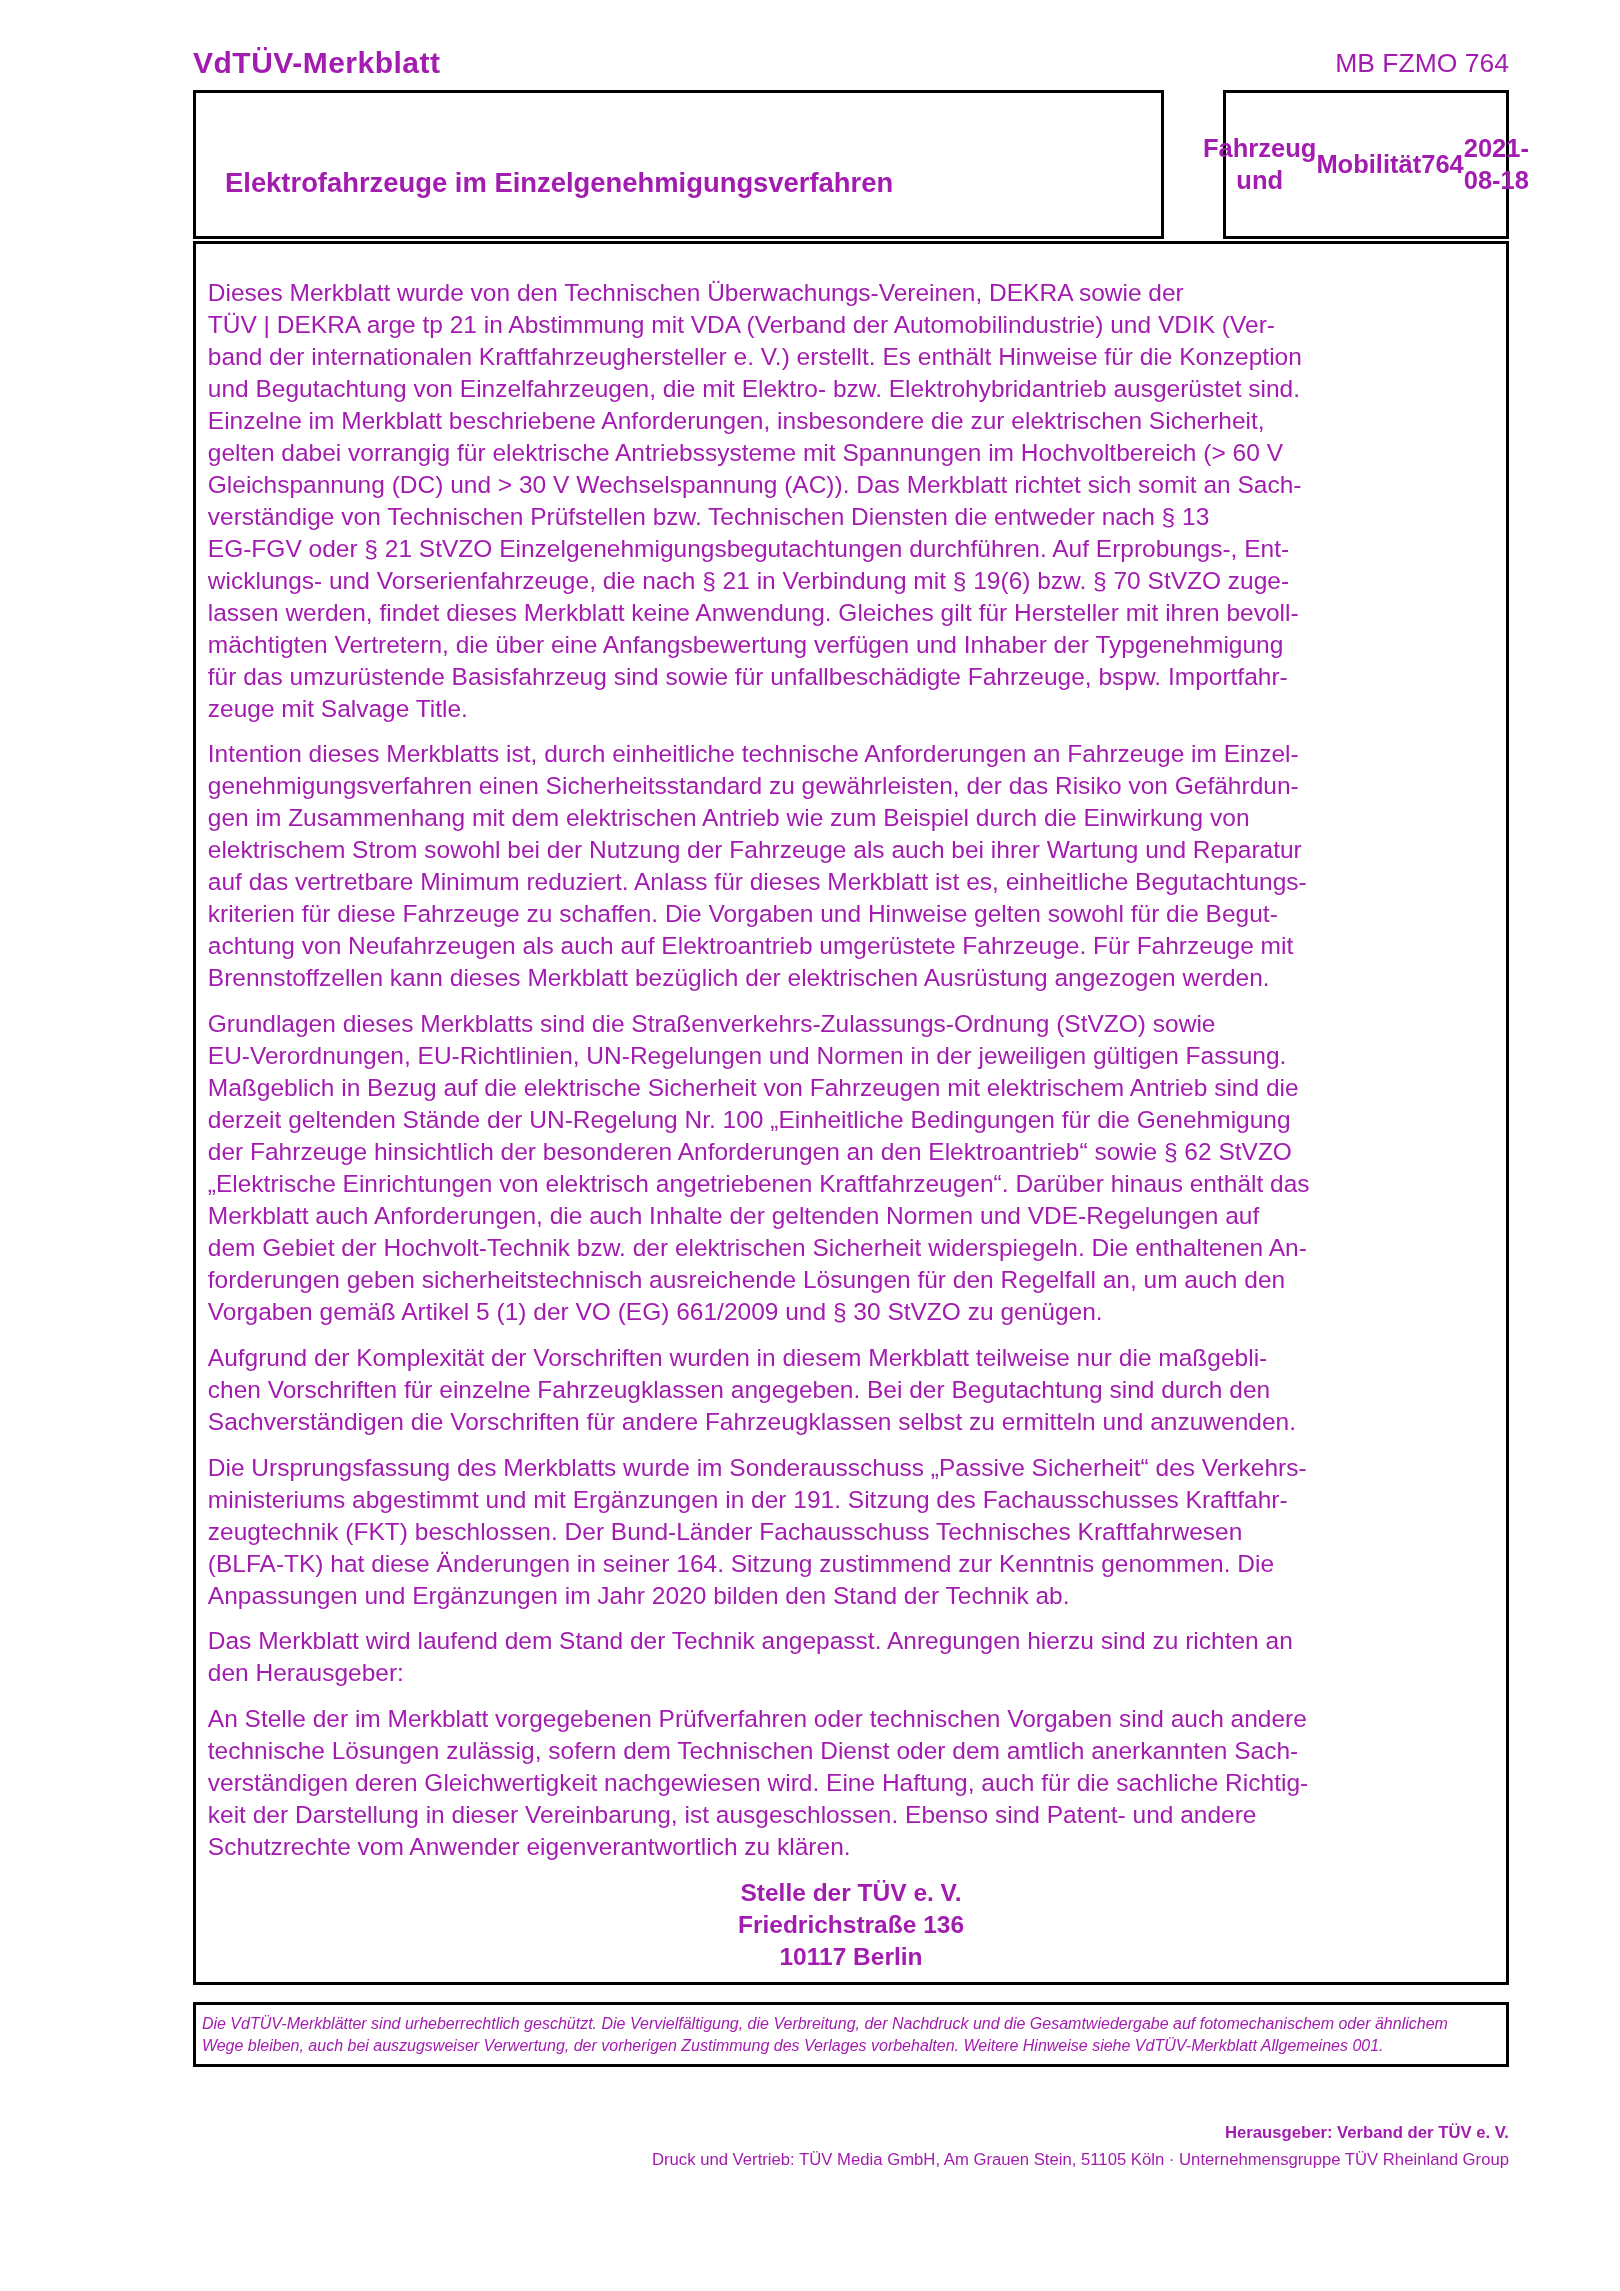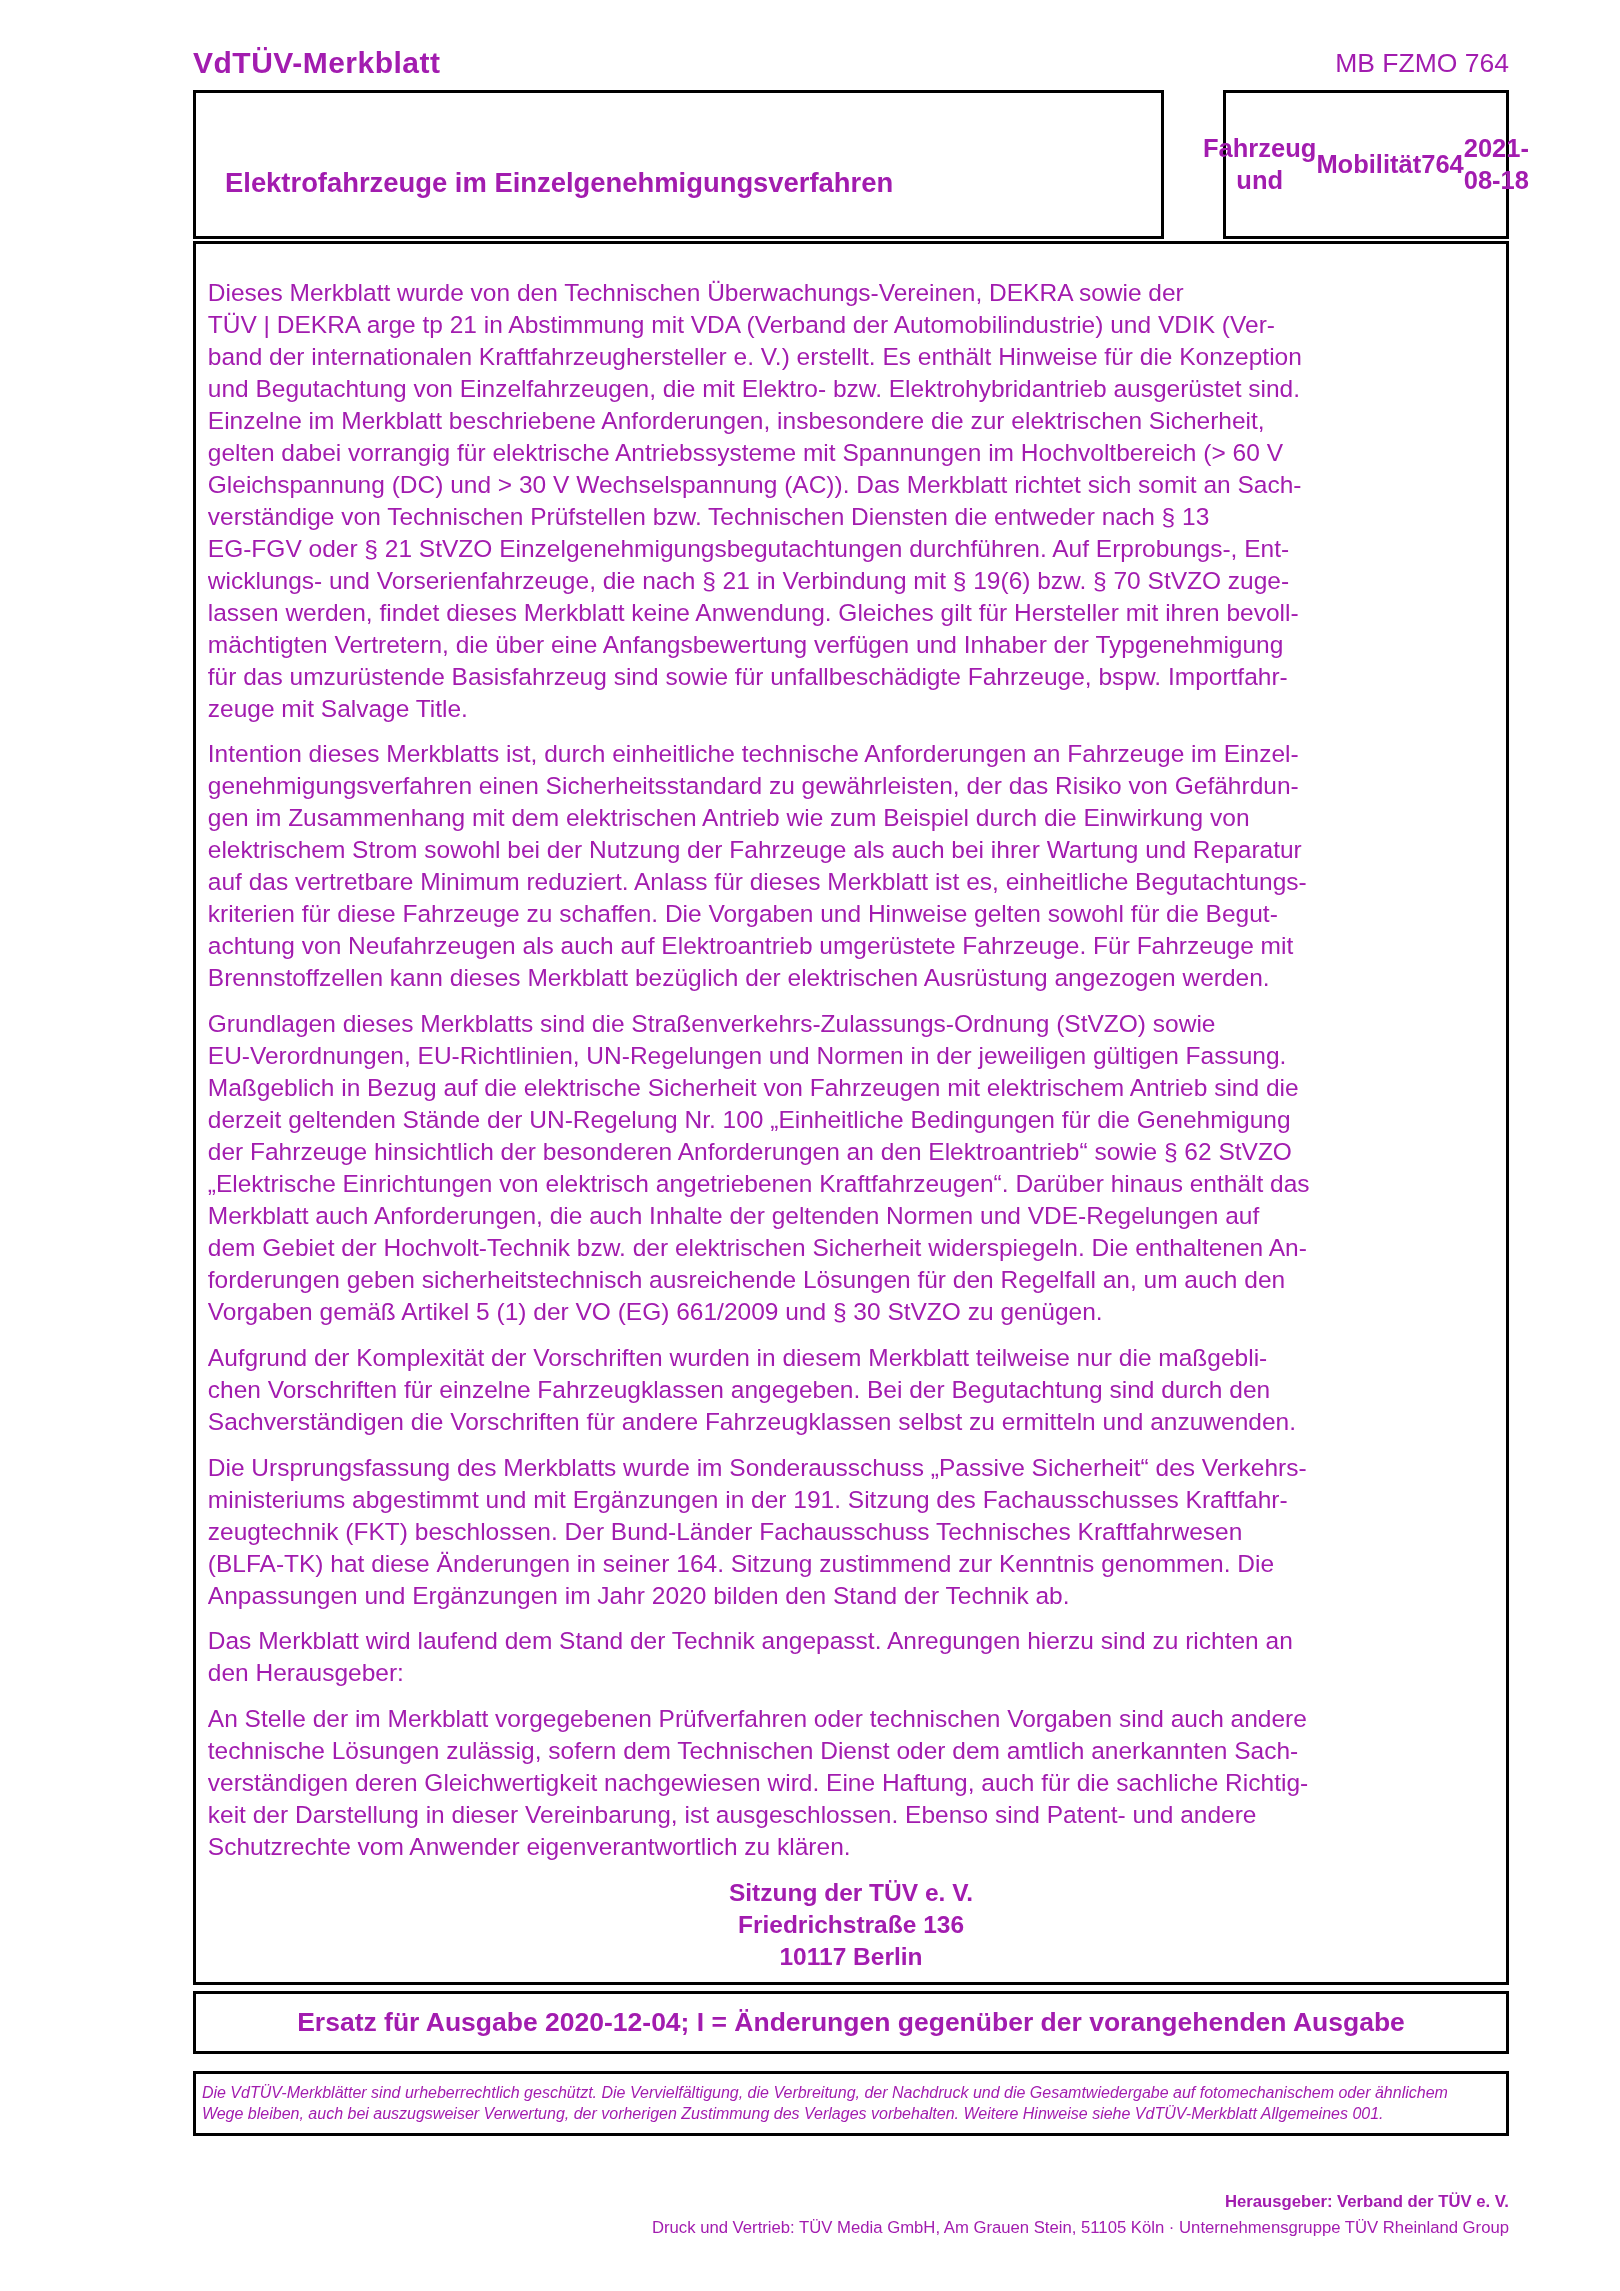--- a/index.html
+++ b/index.html
@@ -202,29 +202,26 @@
 (BLFA-TK) hat diese Änderungen in seiner 164. Sitzung zustimmend zur Kenntnis genommen. Die
 Anpassungen und Ergänzungen im Jahr 2020 bilden den Stand der Technik ab.</p>
     <p class="para">Das Merkblatt wird laufend dem Stand der Technik angepasst. Anregungen hierzu sind zu richten an
 den Herausgeber:</p>
     <p class="para">An Stelle der im Merkblatt vorgegebenen Prüfverfahren oder technischen Vorgaben sind auch andere
 technische Lösungen zulässig, sofern dem Technischen Dienst oder dem amtlich anerkannten Sach-
 verständigen deren Gleichwertigkeit nachgewiesen wird. Eine Haftung, auch für die sachliche Richtig-
 keit der Darstellung in dieser Vereinbarung, ist ausgeschlossen. Ebenso sind Patent- und andere
 Schutzrechte vom Anwender eigenverantwortlich zu klären.</p>
     <div class="address-block">
-      <div>Sitzung der TÜV e. V.</div>
+      <div>Stelle der TÜV e. V.</div>
       <div>Friedrichstraße 136</div>
       <div>10117 Berlin</div>
     </div>
   </div>
 
-  <div class="ersatz-box">
-    <div class="ersatz-text">Ersatz für Ausgabe 2020-12-04; I = Änderungen gegenüber der vorangehenden Ausgabe</div>
-  </div>
 
   <div class="copyright-box">
     <div class="copyright-text">Die VdTÜV-Merkblätter sind urheberrechtlich geschützt. Die Vervielfältigung, die Verbreitung, der Nachdruck und die Gesamtwiedergabe auf fotomechanischem oder ähnlichem
 Wege bleiben, auch bei auszugsweiser Verwertung, der vorherigen Zustimmung des Verlages vorbehalten. Weitere Hinweise siehe VdTÜV-Merkblatt Allgemeines 001.</div>
   </div>
 
   <div class="page-footer">
     <div class="footer-publisher">Herausgeber: Verband der TÜV e. V.</div>
     <div class="footer-distribution">Druck und Vertrieb: TÜV Media GmbH, Am Grauen Stein, 51105 Köln · Unternehmensgruppe TÜV Rheinland Group</div>
   </div>

